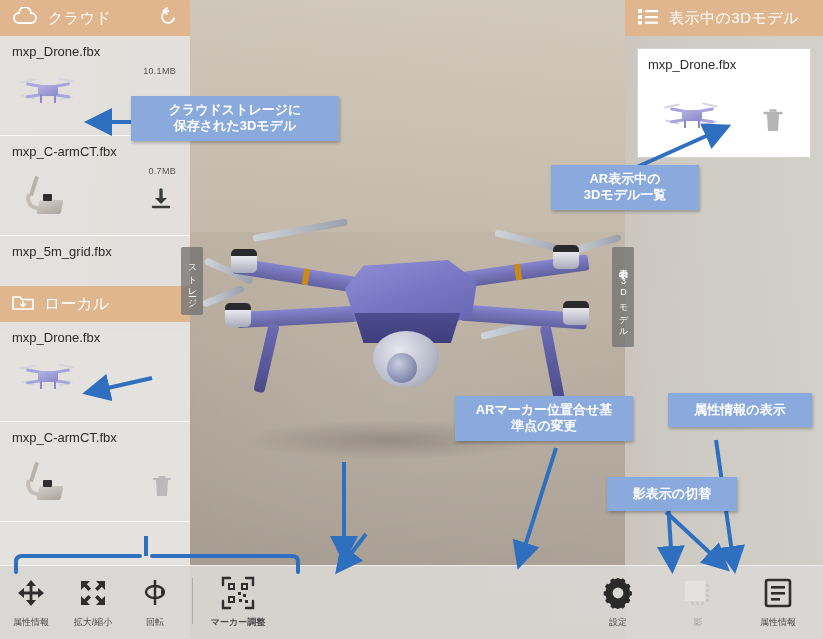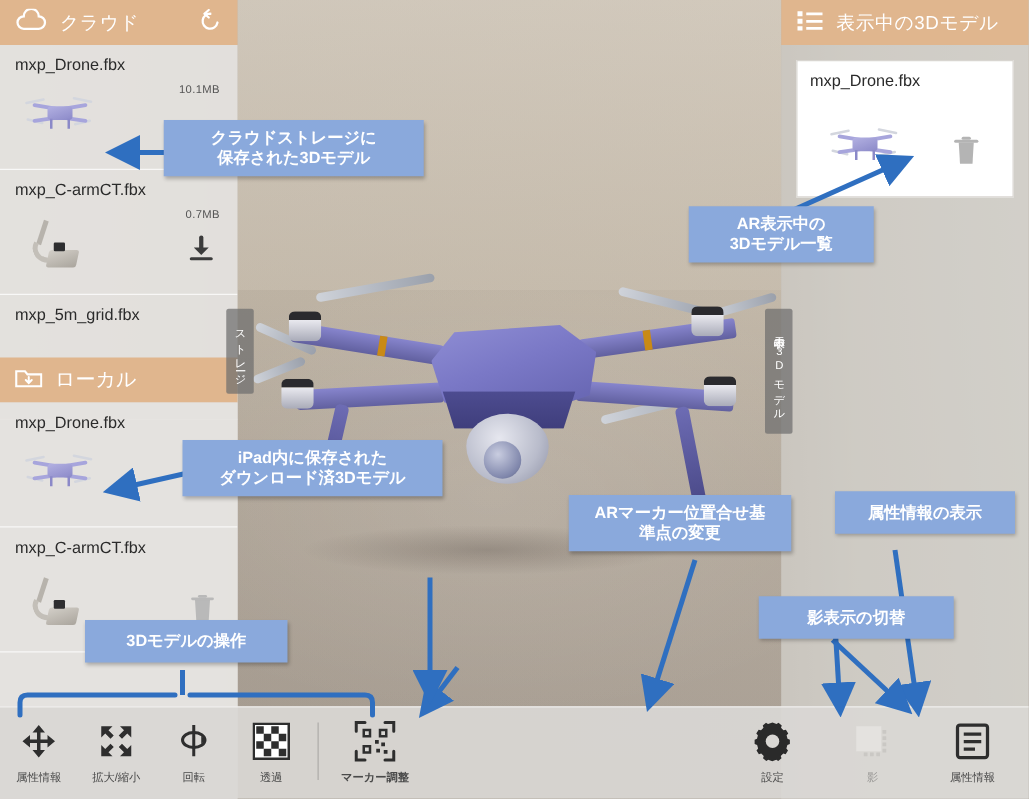--- a/index.html
+++ b/index.html
@@ -432,38 +432,20 @@
     </div>
     <div class="tool">
       <span class="glyph">
         <svg width="32" height="32" viewBox="0 0 32 32">
             <ellipse cx="16" cy="15" rx="9" ry="6" fill="none" stroke="#2e2e2e" stroke-width="2.4"></ellipse>
             <path d="M16 3 L16 28" stroke="#2e2e2e" stroke-width="2.4"></path>
             <path d="M22 12 L26 15 L22 18" fill="#2e2e2e"></path>
           </svg>
       </span>
       <span class="lbl">回転</span>
-    </div>
-    <div class="tool">
-      <span class="glyph">
-        <svg width="30" height="30" viewBox="0 0 30 30">
-          <rect x="1" y="1" width="28" height="28" fill="#fff" stroke="#2e2e2e" stroke-width="2"></rect>
-          <g fill="#2e2e2e">
-            <rect x="3" y="3" width="6" height="6"></rect>
-              <rect x="15" y="3" width="6" height="6"></rect>
-            <rect x="9" y="9" width="6" height="6"></rect>
-              <rect x="21" y="9" width="6" height="6"></rect>
-            <rect x="3" y="15" width="6" height="6"></rect>
-              <rect x="15" y="15" width="6" height="6"></rect>
-            <rect x="9" y="21" width="6" height="6"></rect>
-              <rect x="21" y="21" width="6" height="6"></rect>
-          </g>
-        </svg>
-      </span>
-      <span class="lbl">透過</span>
     </div>
 
     <div class="tool-sep"></div>
 
     <div class="tool tool-wide">
       <span class="glyph">
         <svg width="34" height="34" viewBox="0 0 34 34">
           <g stroke="#2e2e2e" stroke-width="2.4" fill="none" stroke-linecap="round">
             <path d="M2 9 L2 2 L9 2"></path>
               <path d="M25 2 L32 2 L32 9"></path>
@@ -551,32 +533,26 @@
     <g stroke="#2f6fc0" stroke-width="4" fill="none">
       <path d="M16,572 L16,562 Q16,556 22,556 L140,556" stroke-linecap="round"></path>
       <path d="M152,556 L292,556 Q298,556 298,562 L298,572" stroke-linecap="round"></path>
       <path d="M146,556 L146,536"></path>
     </g>
   </svg>
 
   <div class="callout" style="left:131px; top:96px; width:208px;">
     <span>クラウドストレージに<br>保存された3Dモデル</span>
   </div>
-  <div class="callout" style="left:146px; top:352px; width:208px;">
-    <span>iPad内に保存された<br>ダウンロード済3Dモデル</span>
-  </div>
   <div class="callout" style="left:551px; top:165px; width:148px;">
     <span>AR表示中の<br>3Dモデル一覧</span>
   </div>
   <div class="callout" style="left:455px; top:396px; width:178px;">
     <span>ARマーカー位置合せ基<br>準点の変更</span>
   </div>
   <div class="callout" style="left:668px; top:393px; width:144px; padding-top:9px; padding-bottom:9px;">
     <span>属性情報の表示</span>
   </div>
-  <div class="callout" style="left:607px; top:477px; width:156px; padding-top:9px; padding-bottom:9px;">
+  <div class="callout" style="left:607px; top:477px; width:130px; padding-top:9px; padding-bottom:9px;">
     <span>影表示の切替</span>
   </div>
-  <div class="callout" style="left:68px; top:496px; width:162px; padding-top:9px; padding-bottom:9px;">
-    <span>3Dモデルの操作</span>
-  </div>
 
 </div>
 
 </body></html>

